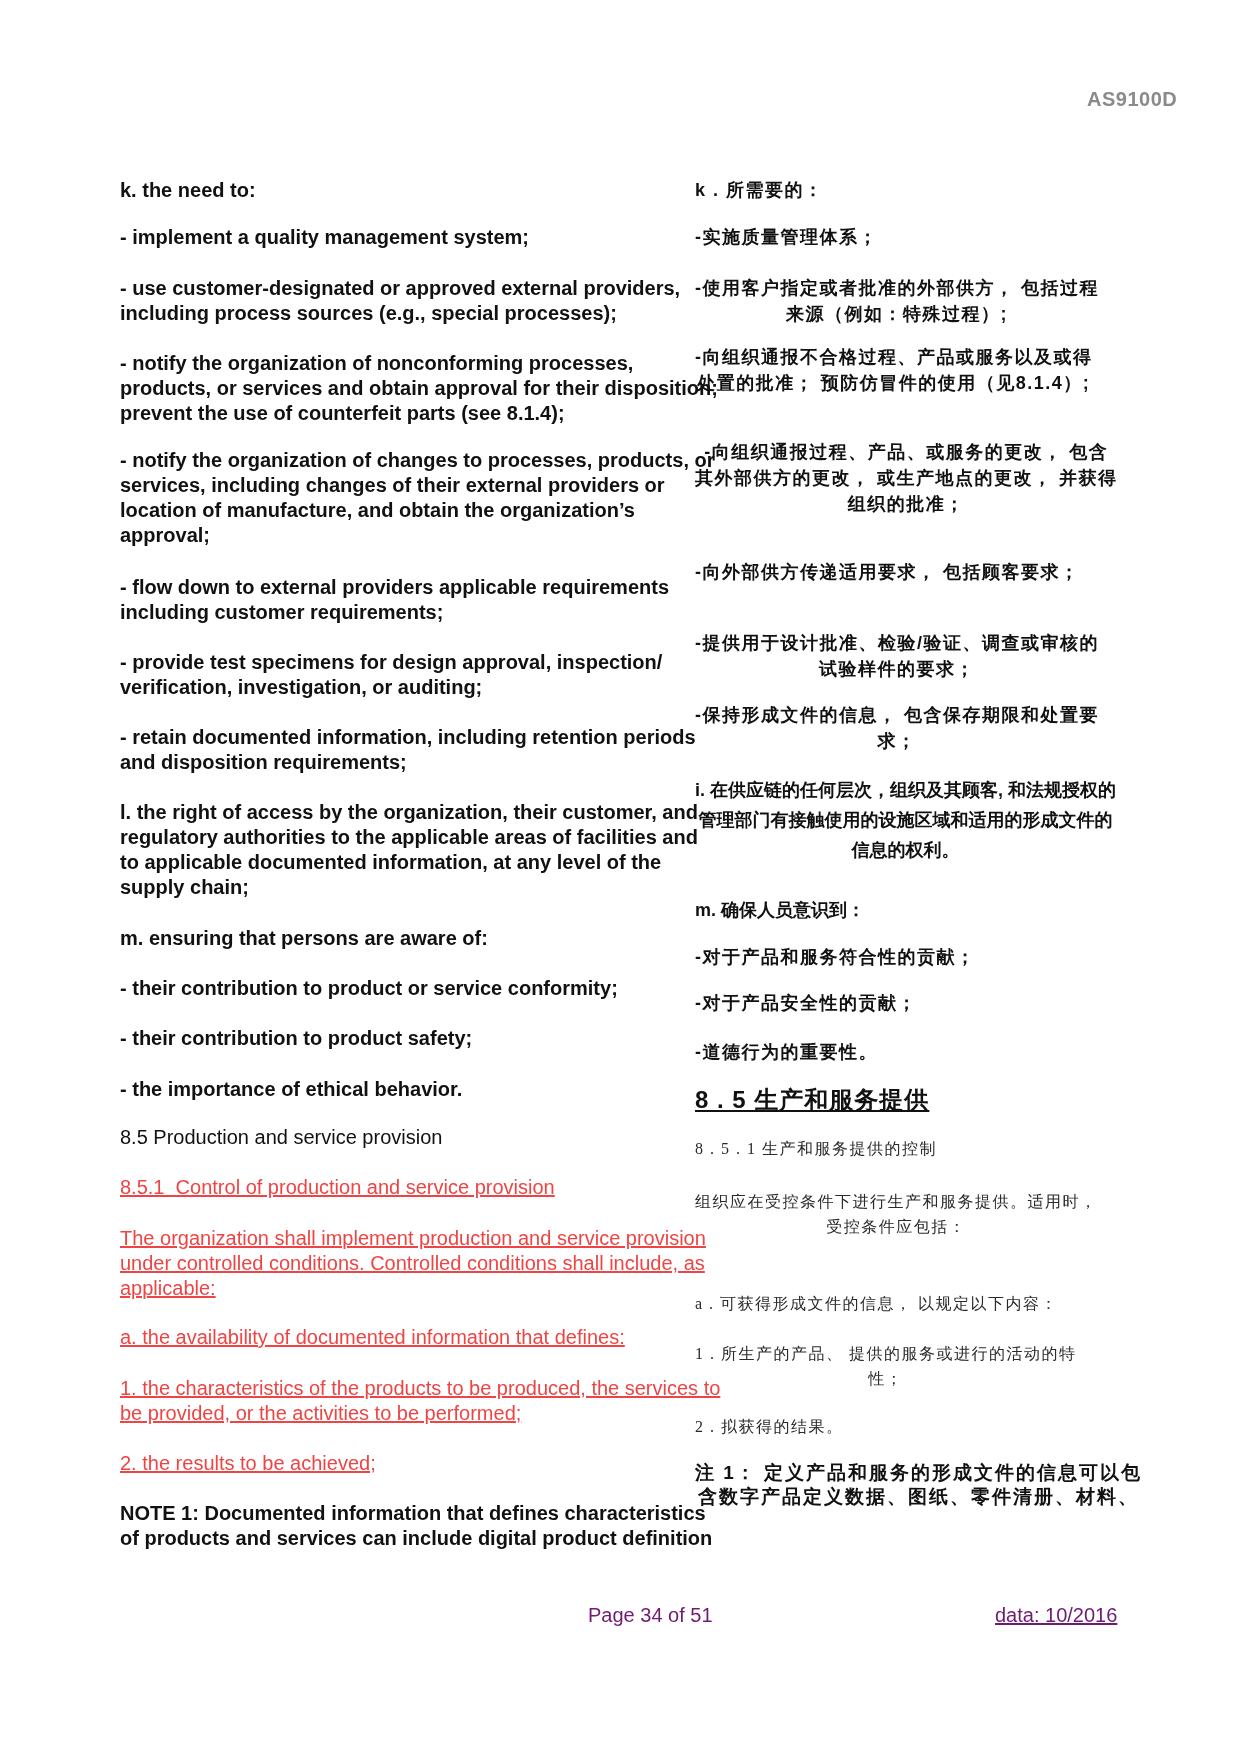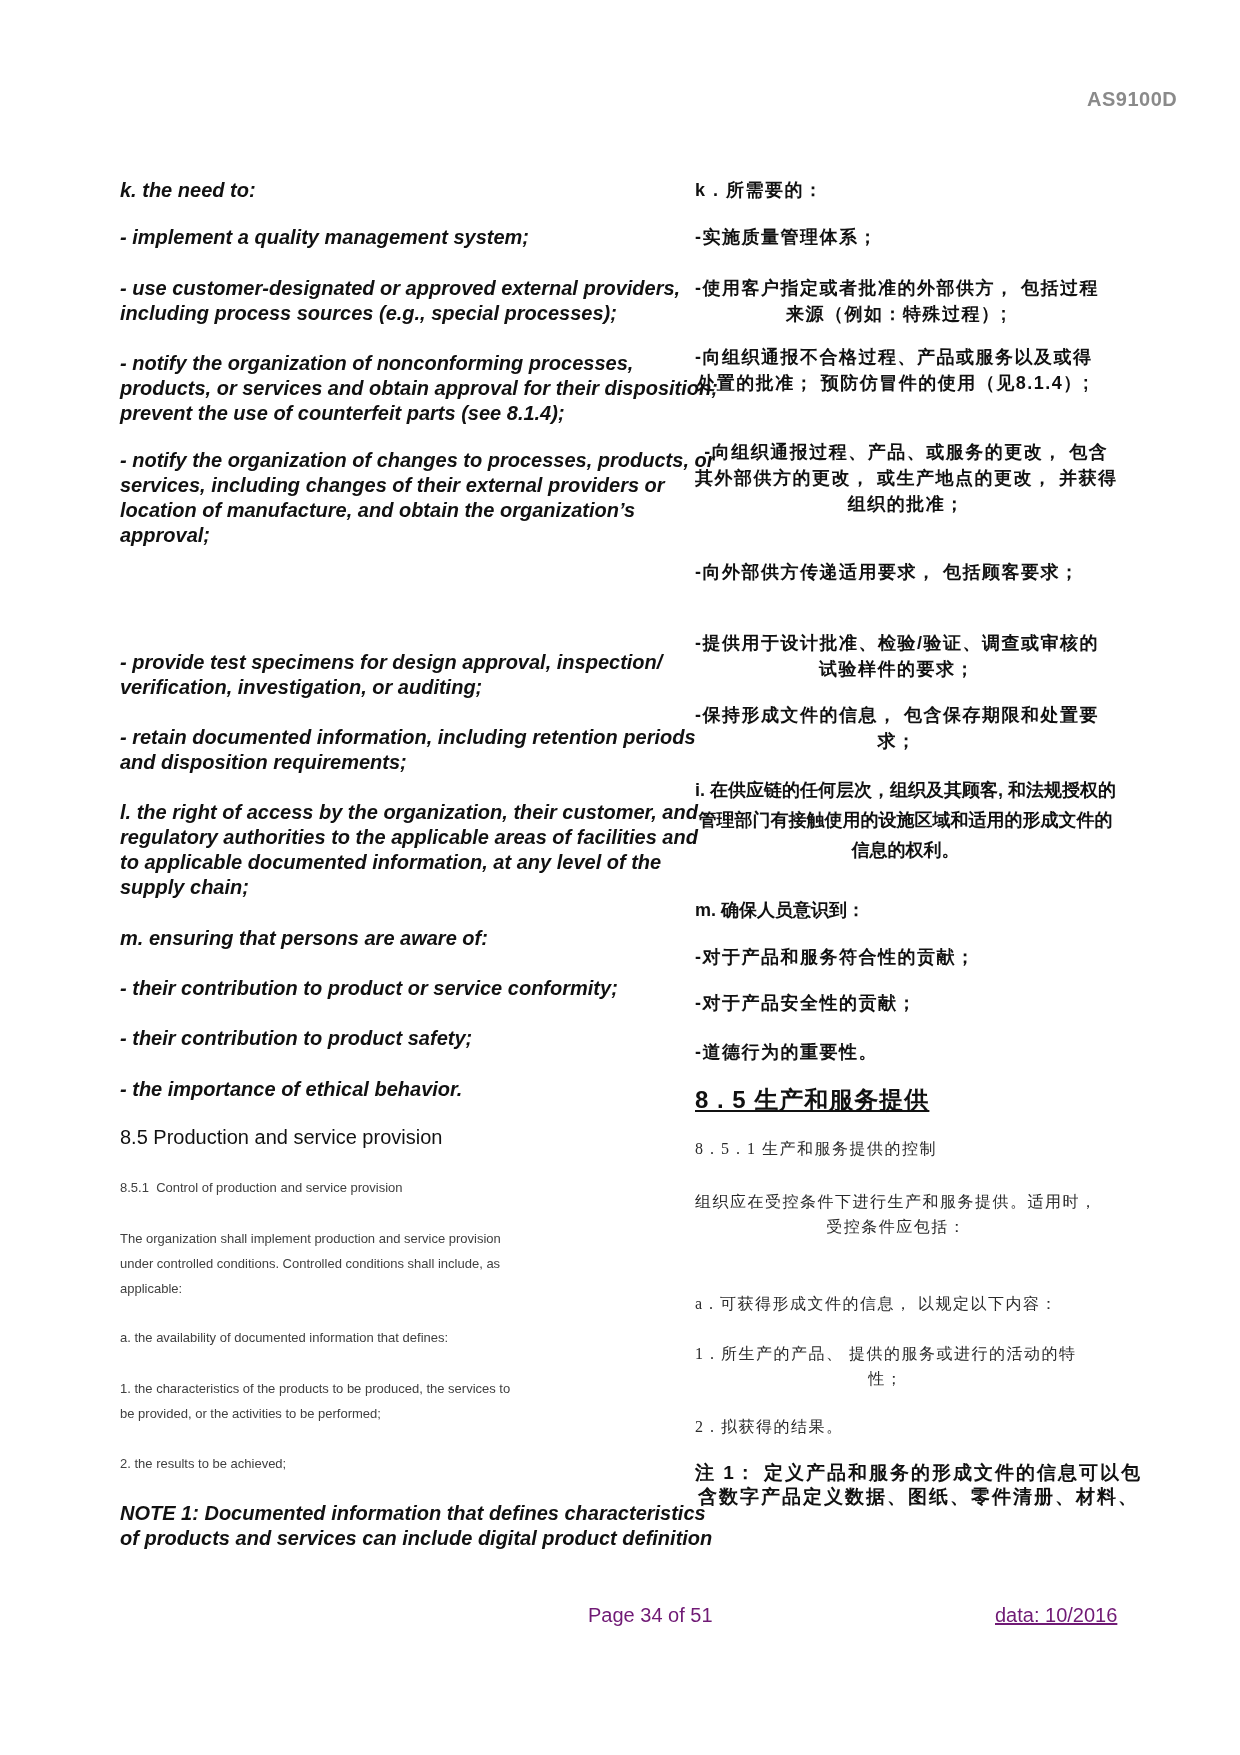--- a/index.html
+++ b/index.html
@@ -13,22 +13,22 @@
     color: #111111;
     margin-left: 45px;
   }
   .p {
     position: absolute;
     white-space: pre;
     margin: 0;
   }
   
   .en { left: 75px; }
-  .en-bi { font-weight: bold; font-style: italic; font-size: 20px; line-height: 25px; }
-  .en-r  { font-weight: normal; font-style: normal; font-size: 13px; line-height: 25px; color:#404040; }
+  .en-bi { font-weight: bold; font-size: 20px; line-height: 25px; }
+  .en-r  { font-weight: normal; font-style: normal; font-size: 20px; line-height: 25px; color:#ef4444;text-decoration:underline; }
   .en-b  { font-weight: normal; font-style: normal; font-size: 20px; line-height: 25px; }
   
   .zh { left: 650px; text-align: center; }
   .zh-item  { font-weight: bold; font-size: 18px; line-height: 26px; letter-spacing: 1.5px; }
   .zh-tight { font-weight: bold; font-size: 18px; line-height: 30px; letter-spacing: 0; }
   .zh-head  { font-weight: bold; font-size: 24px; line-height: 26px; letter-spacing: 1px; text-decoration: underline; }
   .zh-song  { font-family: "Liberation Serif", serif; font-weight: normal; font-size: 16px; line-height: 25px; letter-spacing: 1.5px; color: #2a2a2a; }
   .zh-note  { font-weight: bold; font-size: 19px; line-height: 24px; letter-spacing: 2px; }
   
   .doc-code {
@@ -59,20 +59,22 @@
   <div class="p en en-bi" style="top:225px">- implement a quality management system;</div>
   <div class="p en en-bi" style="top:276px">- use customer-designated or approved external providers,
 including process sources (e.g., special processes);</div>
   <div class="p en en-bi" style="top:351px">- notify the organization of nonconforming processes,
 products, or services and obtain approval for their disposition;
 prevent the use of counterfeit parts (see 8.1.4);</div>
   <div class="p en en-bi" style="top:448px">- notify the organization of changes to processes, products, or
 services, including changes of their external providers or
 location of manufacture, and obtain the organization’s
 approval;</div>
+  <div class="p en en-bi" style="top:575px">- flow down to external providers applicable requirements
+including customer requirements;</div>
   <div class="p en en-bi" style="top:650px">- provide test specimens for design approval, inspection/
 verification, investigation, or auditing;</div>
   <div class="p en en-bi" style="top:725px">- retain documented information, including retention periods
 and disposition requirements;</div>
   <div class="p en en-bi" style="top:800px">l. the right of access by the organization, their customer, and
 regulatory authorities to the applicable areas of facilities and
 to applicable documented information, at any level of the
 supply chain;</div>
   <div class="p en en-bi" style="top:926px">m. ensuring that persons are aware of:</div>
   <div class="p en en-bi" style="top:976px">- their contribution to product or service conformity;</div>

